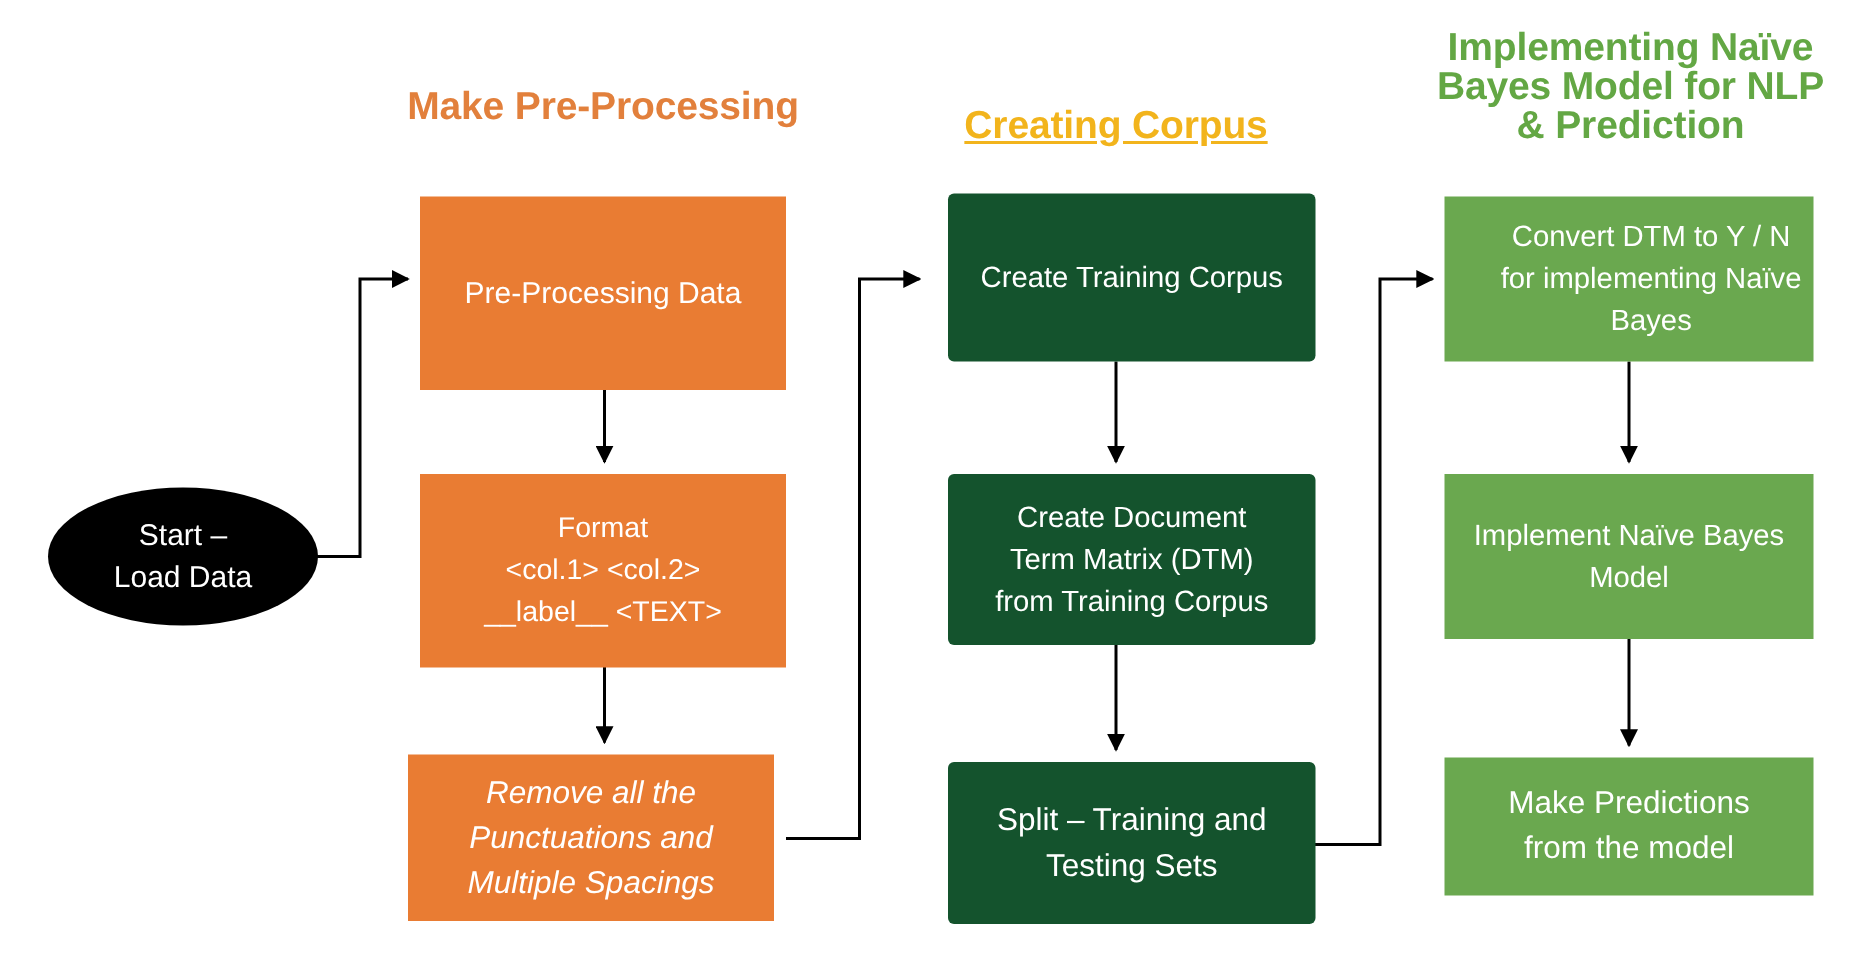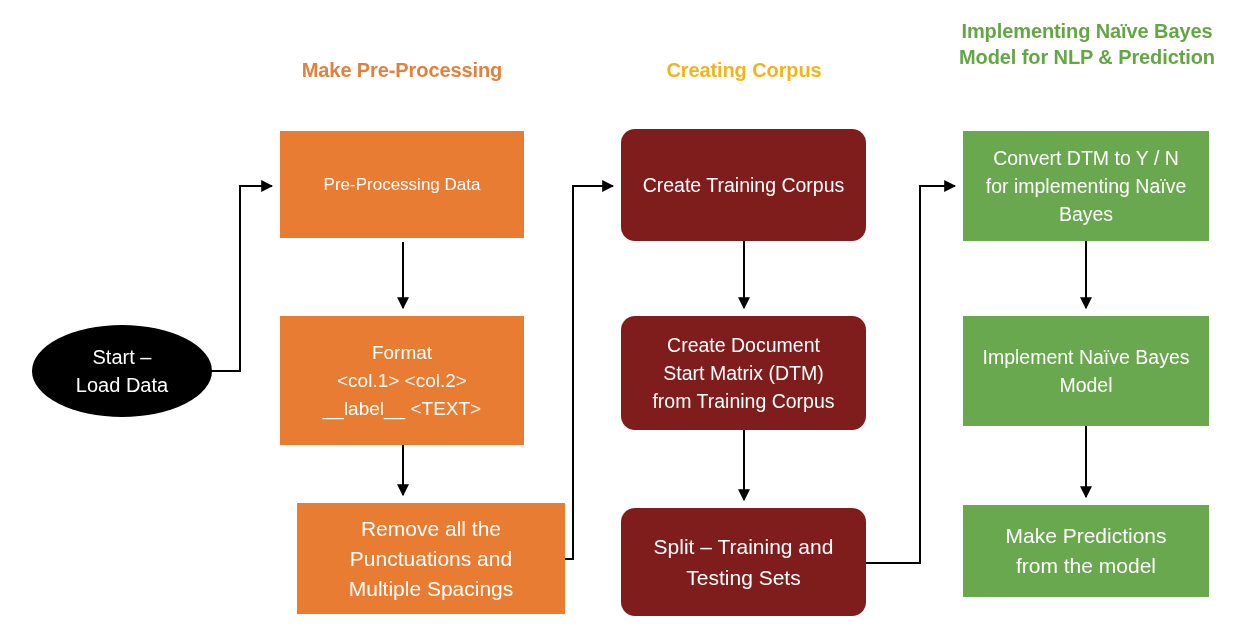--- a/index.html
+++ b/index.html
@@ -16,31 +16,32 @@
     height: 641px;
     background: #ffffff;
     overflow: hidden;
   }
 
   
   .col-heading {
     position: absolute;
     text-align: center;
     font-weight: bold;
-    font-size: 20px;
+    font-size: 26px;
     line-height: 26px;
     letter-spacing: -0.1px;
   }
   #heading-preprocessing {
     left: 262px; top: 57px; width: 280px;
     color: #e2803c;
   }
   #heading-corpus {
-    left: 604px; top: 57px; width: 280px;
+    left: 604px; top: 70px; width: 280px;
     color: #f2b41c;
+    text-decoration: underline;
   }
   #heading-naivebayes {
     left: 946px; top: 18px; width: 282px;
     color: #63a council;
   }
   #heading-naivebayes {
     left: 946px; top: 18px; width: 282px;
     color: #63a744;
   }
 
@@ -60,35 +61,35 @@
     display: block;
   }
 
   .node.start {
     background: #000000;
     border-radius: 50%;
     font-size: 20px;
     line-height: 28px;
   }
   .node.orange { background: #e97c33; }
-  .node.yellow { background: #7f1d1d; border-radius: 14px; }
+  .node.yellow { background: #14532d; border-radius: 4px; margin-left: 11px; }
   .node.green  { background: #6aa84f; }
 
   
   #node-start        { left: 32px;  top: 325px; width: 180px; height: 92px; }
 
-  #node-preprocessing{ left: 280px; top: 131px; width: 244px; height: 107px; font-size: 17px; line-height: 26px; }
+  #node-preprocessing{ left: 280px; top: 131px; width: 244px; height: 129px; font-size: 20px; line-height: 26px; }
   #node-format       { left: 280px; top: 316px; width: 244px; height: 129px; font-size: 19px;   line-height: 28px; }
-  #node-remove       { left: 297px; top: 503px; width: 268px; height: 111px; font-size: 21px;   line-height: 30px; }
+  #node-remove       { left: 272px; top: 503px; width: 244px; height: 111px; font-size: 21px;   line-height: 30px; font-style: italic; }
 
   #node-train-corpus { left: 621px; top: 129px; width: 245px; height: 112px; font-size: 19.5px; line-height: 26px; }
   #node-dtm          { left: 621px; top: 316px; width: 245px; height: 114px; font-size: 19.5px; line-height: 28px; }
   #node-split        { left: 621px; top: 508px; width: 245px; height: 108px; font-size: 21px;   line-height: 31px; }
 
-  #node-convert-dtm  { left: 963px; top: 131px; width: 246px; height: 110px; font-size: 19.5px; line-height: 28px; }
+  #node-convert-dtm  { left: 963px; top: 131px; width: 246px; height: 110px; font-size: 19.5px; line-height: 28px; justify-content: flex-end; }
   #node-implement-nb { left: 963px; top: 316px; width: 246px; height: 110px; font-size: 19.5px; line-height: 28px; }
   #node-predictions  { left: 963px; top: 505px; width: 246px; height: 92px; font-size: 21px;   line-height: 30px; }
 
   
   #connectors {
     position: absolute;
     left: 0; top: 0;
     width: 1233px;
     height: 641px;
     pointer-events: none;
@@ -146,21 +147,21 @@
     <span class="node-text">Remove all the
 Punctuations and
 Multiple Spacings</span>
   </div>
 
   <div class="node yellow" id="node-train-corpus">
     <span class="node-text">Create Training Corpus</span>
   </div>
   <div class="node yellow" id="node-dtm">
     <span class="node-text">Create Document
-Start Matrix (DTM)
+Term Matrix (DTM)
 from Training Corpus</span>
   </div>
   <div class="node yellow" id="node-split">
     <span class="node-text">Split – Training and
 Testing Sets</span>
   </div>
 
   <div class="node green" id="node-convert-dtm">
     <span class="node-text">Convert DTM to Y / N
 for implementing Naïve

